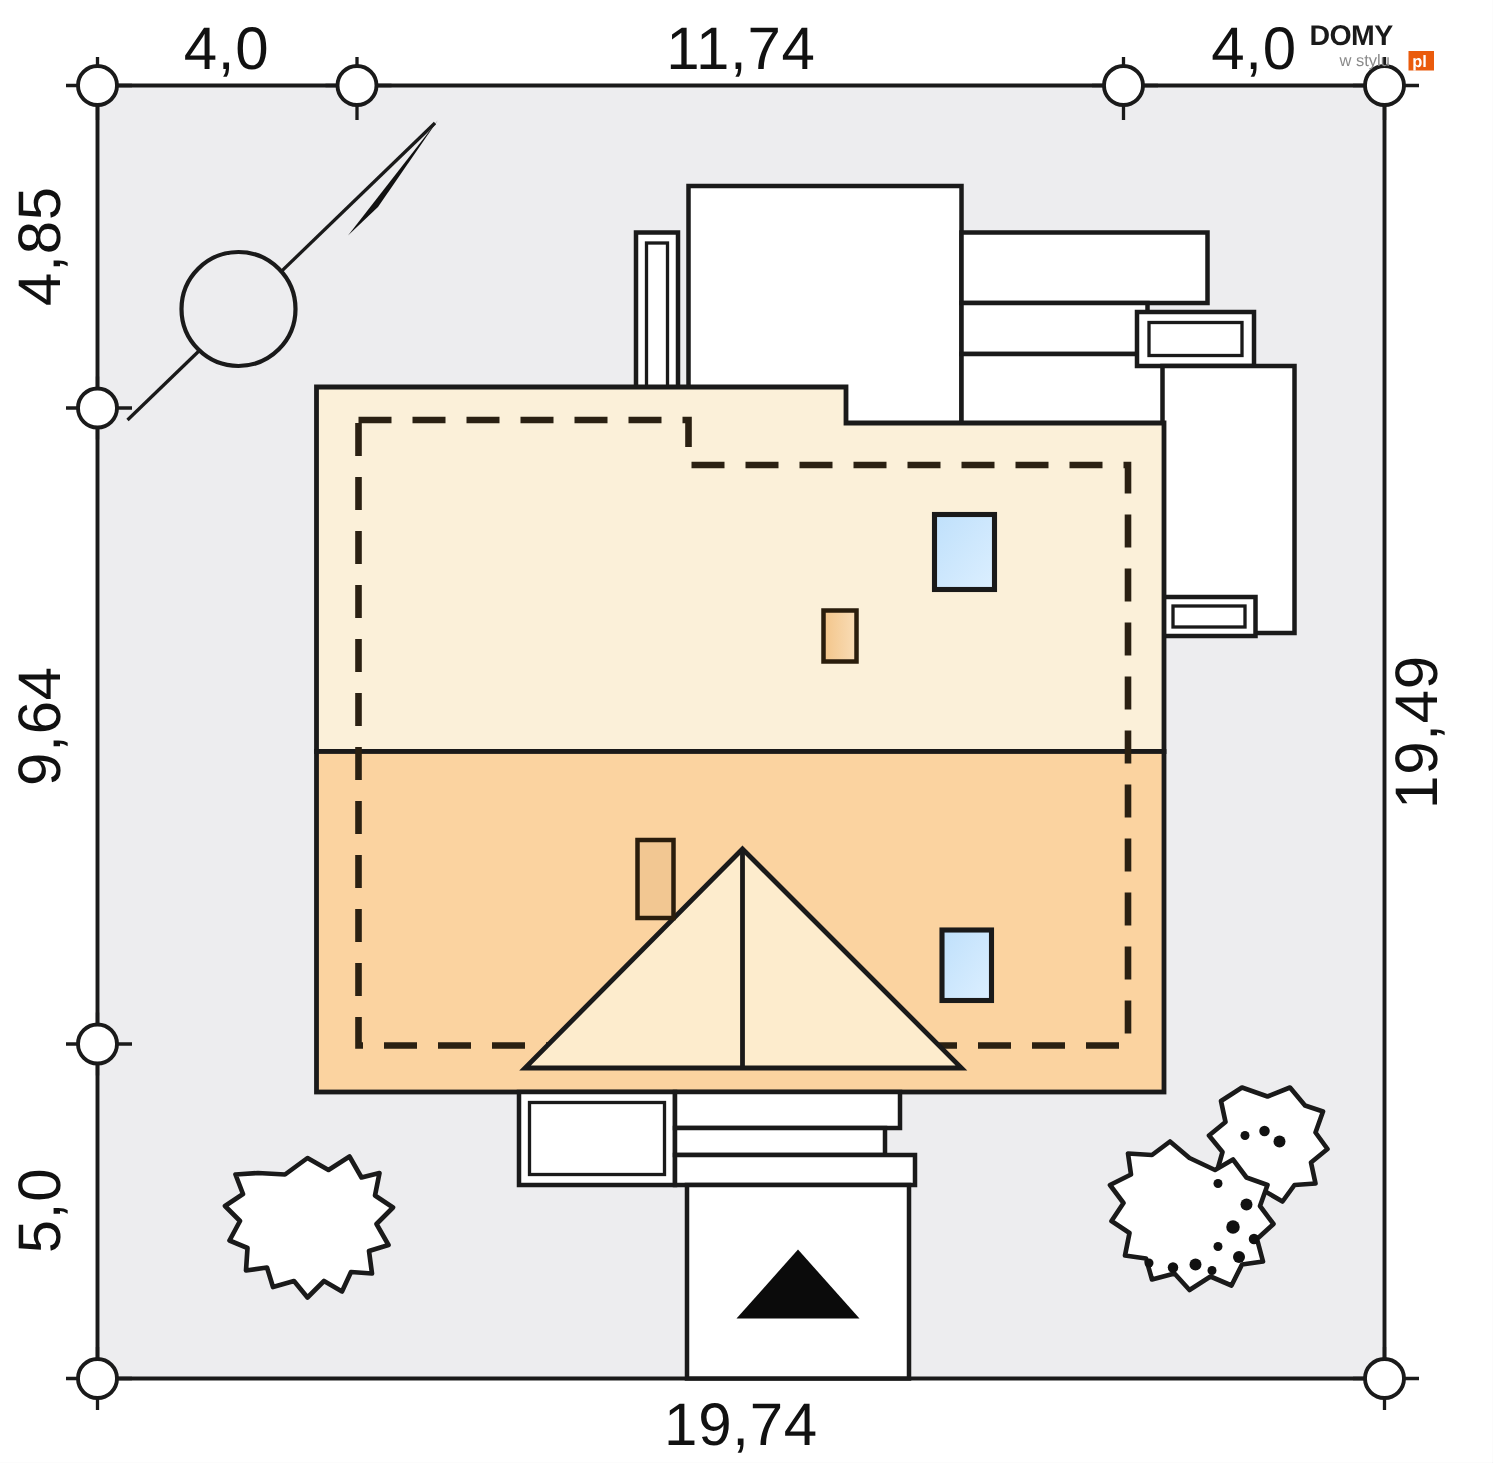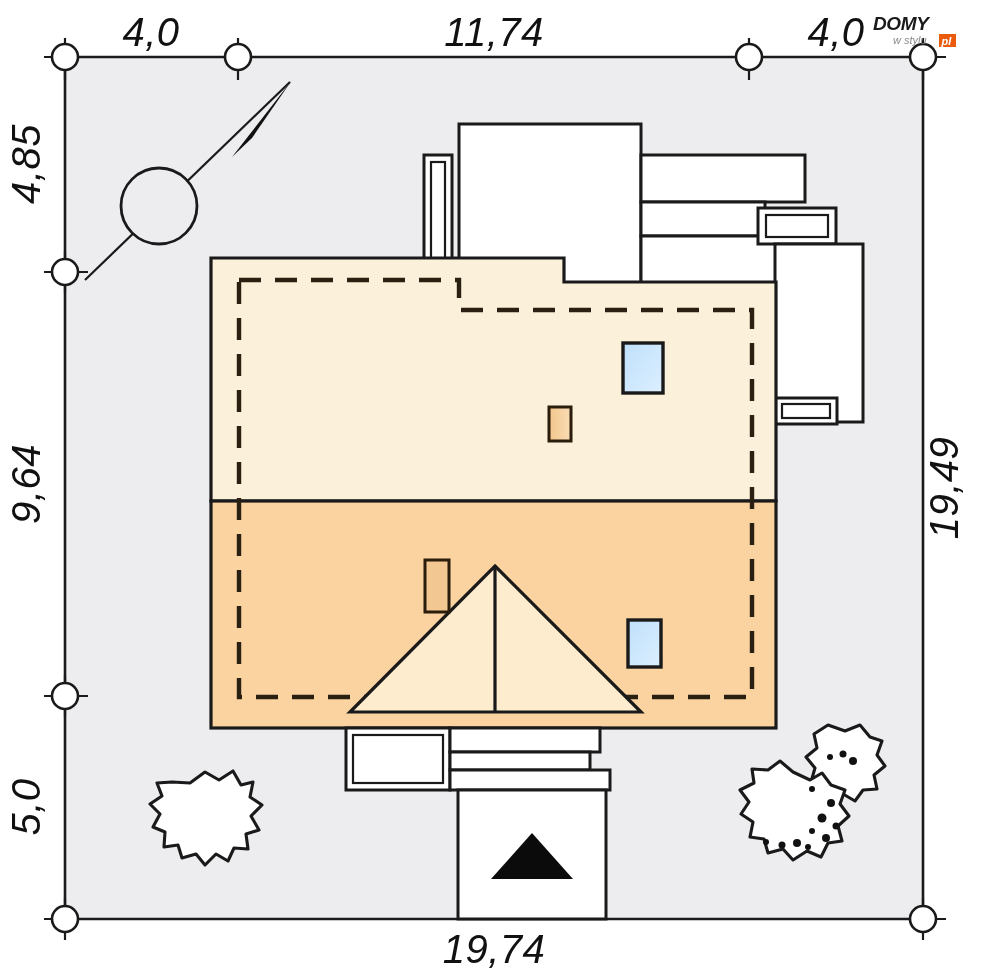--- a/index.html
+++ b/index.html
@@ -1,18 +1,18 @@
 <!DOCTYPE html>
 <html><head>
 <meta charset="utf-8">
 <style>
   html,body{margin:0;padding:0;background:#ffffff;}
   body{width:995px;height:975px;overflow:hidden;
        font-family:"Liberation Sans","DejaVu Sans",sans-serif;}
-  #stage{position:relative;width:995px;height:975px;background:#ffffff;font-style:italic;}
+  #stage{position:relative;width:995px;height:975px;background:#ffffff;}
   svg#plan{position:absolute;left:0;top:0;width:995px;height:975px;display:block;}
   .dimtext{font-family:"Liberation Sans","DejaVu Sans",sans-serif;
            font-size:40px;fill:#111111;letter-spacing:0.5px;}
   .logo{position:absolute;right:4px;top:12px;width:118px;height:42px;
         display:block;}
   .logo-domy{font-family:"Liberation Sans","DejaVu Sans",sans-serif;
              font-weight:bold;font-size:19px;fill:#1a1a1a;letter-spacing:-0.4px;}
   .logo-wstylu{font-family:"Liberation Sans","DejaVu Sans",sans-serif;
                font-size:11px;fill:#8a8a8a;}
   .logo-pl{font-family:"Liberation Sans","DejaVu Sans",sans-serif;

